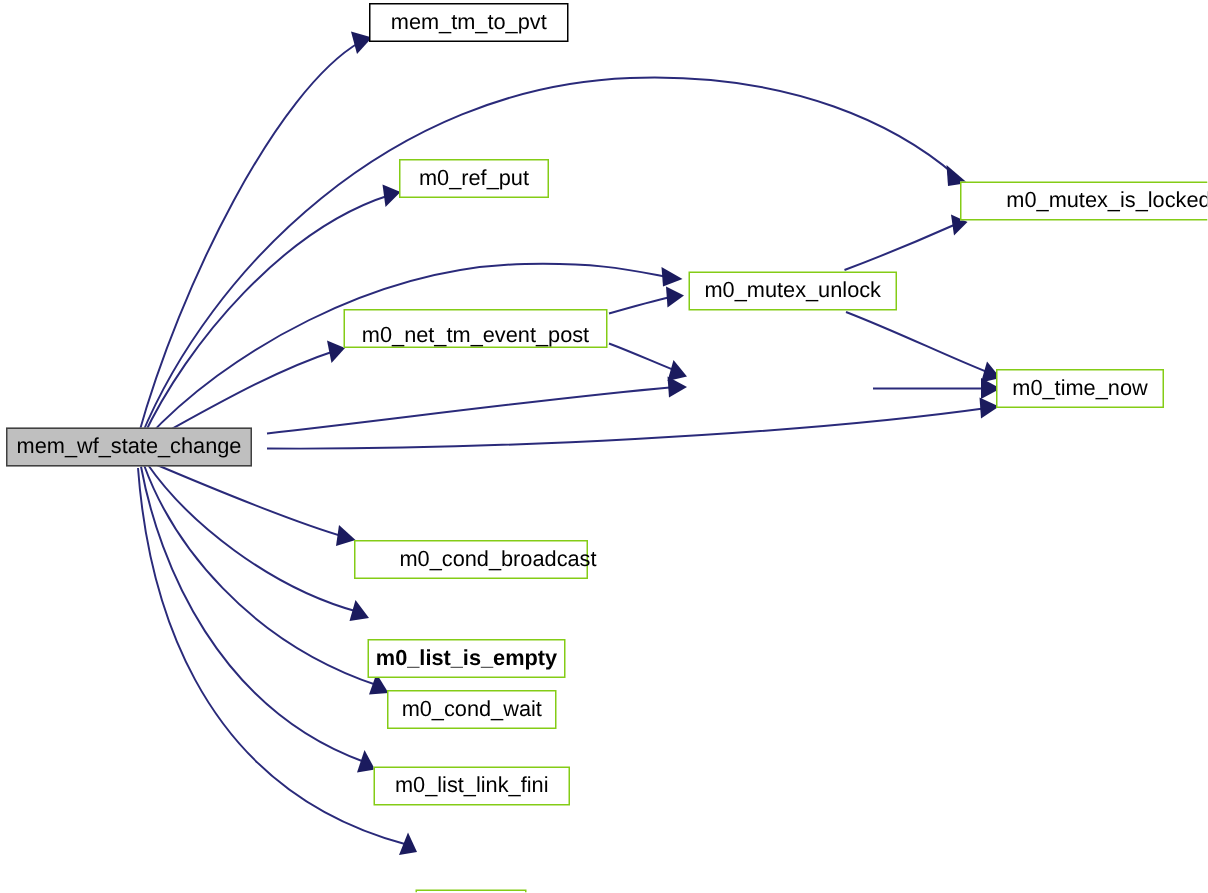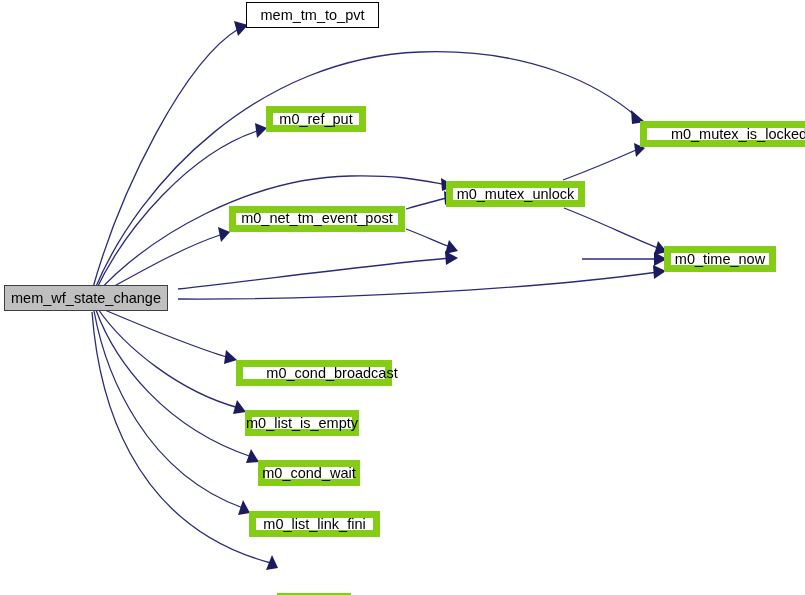--- a/index.html
+++ b/index.html
@@ -31,21 +31,21 @@
     fill: #1b1b5e;
     stroke: none;
   }
   .node-box {
     position: absolute;
     box-sizing: border-box;
     display: flex;
     align-items: center;
     justify-content: center;
     background: #ffffff;
-    border: 7px solid #84cc16;
+    border: 1px solid #84cc16;
     color: #000000;
     font-size: 14.5px;
     font-family: "Liberation Sans", sans-serif;
     white-space: nowrap;
     line-height: 1;
     letter-spacing: 0px;
   }
   .node-box.black-border {
     border: 1px solid #000000;
   }
@@ -160,42 +160,42 @@
   </div>
 
   <div class="node-box" style="left:266px; top:106px; width:100px; height:26px;">
     <span class="node-label">m0_ref_put</span>
   </div>
 
   <div class="node-box" style="left:640px; top:121px; width:180px; height:26px;padding-left:18px;">
     <span class="node-label">m0_mutex_is_locked</span>
   </div>
 
-  <div class="node-box" style="left:446px; top:181px; width:139px; height:26px;">
+  <div class="node-box" style="left:459px; top:181px; width:139px; height:26px;">
     <span class="node-label">m0_mutex_unlock</span>
   </div>
 
   <div class="node-box" style="left:229px; top:206px; width:176px; height:26px;align-items:flex-end;">
     <span class="node-label">m0_net_tm_event_post</span>
   </div>
 
 
   <div class="node-box" style="left:664px; top:246px; width:112px; height:26px;">
     <span class="node-label">m0_time_now</span>
   </div>
 
   <div class="node-box" style="left:236px; top:360px; width:156px; height:26px;padding-left:36px;">
     <span class="node-label">m0_cond_broadcast</span>
   </div>
 
-  <div class="node-box" style="left:245px; top:410px; width:114px; height:26px;">
+  <div class="node-box" style="left:245px; top:426px; width:132px; height:26px;font-weight:bold;">
     <span class="node-label">m0_list_is_empty</span>
   </div>
 
-  <div class="node-box" style="left:258px; top:460px; width:102px; height:26px;">
+  <div class="node-box" style="left:258px; top:460px; width:113px; height:26px;">
     <span class="node-label">m0_cond_wait</span>
   </div>
 
   <div class="node-box" style="left:249px; top:511px; width:131px; height:26px;">
     <span class="node-label">m0_list_link_fini</span>
   </div>
 
   <div class="node-box" style="left:277px; top:561px; width:74px; height:26px;margin-top:32px;">
     <span class="node-label">m0_free</span>
   </div>

